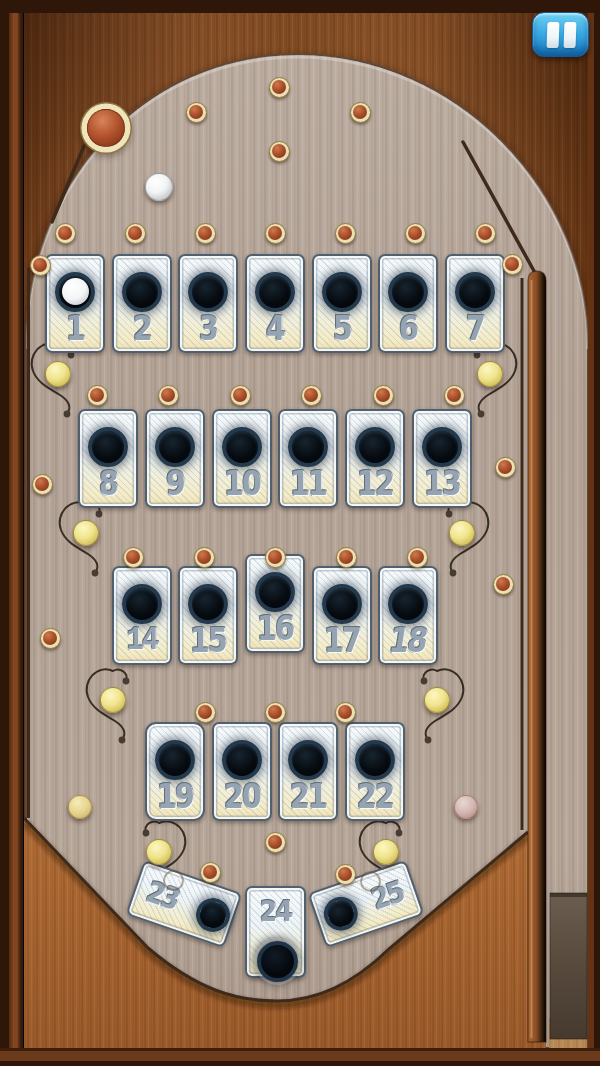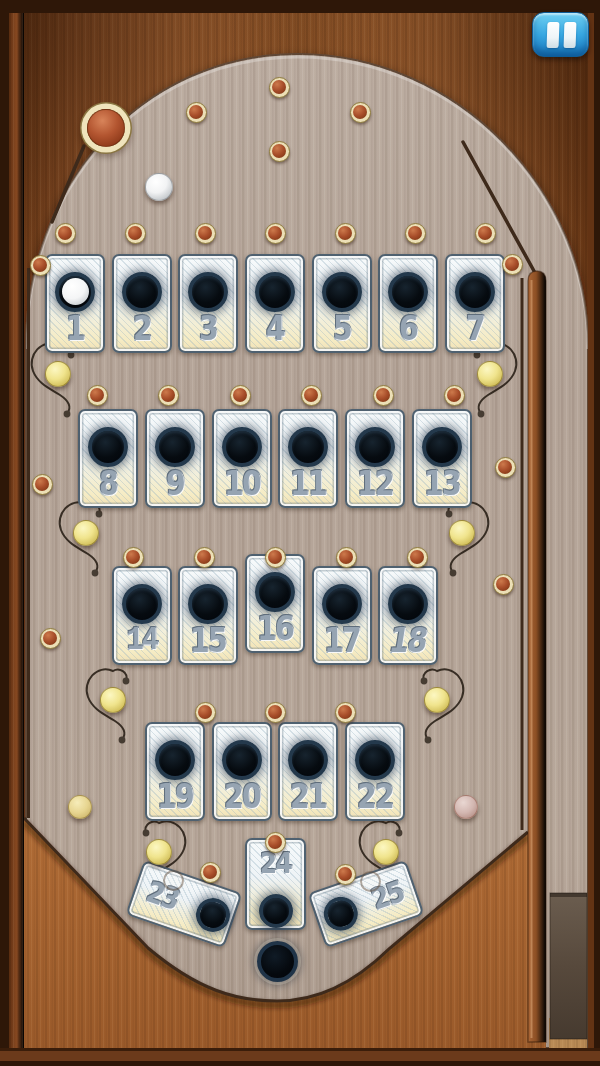--- a/index.html
+++ b/index.html
@@ -44,21 +44,21 @@
     color:#96a4b2;transform:scaleX(.86);
     text-shadow:-1px -1px 0 #5f6d7b, 1px 1px 0 rgba(255,255,255,.9), 1px -1px 0 #7b8997, -1px 1px 0 #aab7c3;}
   .slot-ball{position:absolute;left:50%;top:22px;width:27px;height:27px;margin-left:-13.5px;border-radius:50%;
     background:radial-gradient(circle at 38% 30%, #ffffff 0%, #f4f5f6 50%, #c3c8cc 88%, #a7adb2 100%);
     box-shadow:0 1px 3px rgba(0,0,0,.5);}
 
   
   .card--b{width:104px;height:58px;}
   .card--b .hole{width:34px;height:34px;margin-left:0;}
   .card--b .num{top:12px;font-size:29px;line-height:29px;}
-  .card--24{width:61px;height:92px;}
+  .card--24{width:61px;height:92px;margin-top:48px;}
   .card--24 .hole{top:54px;width:34px;height:34px;margin-left:-17px;}
   .card--24 .num{top:9px;font-size:29px;line-height:29px;}
 
   
   .board-hole{position:absolute;width:41px;height:41px;border-radius:50%;box-sizing:border-box;
     border:4px solid #203448;
     background:radial-gradient(circle at 42% 35%, #101b26 0%, #05090e 60%, #02040a 100%);
     box-shadow:0 0 0 3px rgba(225,218,200,.28), 0 0 10px 2px rgba(10,20,35,.55);}
 
   .ghost-ring{position:absolute;width:21px;height:21px;border-radius:50%;box-sizing:border-box;
@@ -278,21 +278,21 @@
     </div>
     <div class="card" style="left:311.6px;top:566px;">
       <div class="hole"></div>
       <div class="num">17</div>
     </div>
     <div class="card" style="left:378.3px;top:566px;font-style:italic;">
       <div class="hole"></div>
       <div class="num">18</div>
     </div>
 
-    <div class="card" style="left:145px;top:722px;">
+    <div class="card" style="left:145px;top:722px;border-radius:11px;">
       <div class="hole"></div>
       <div class="num">19</div>
     </div>
     <div class="card" style="left:211.7px;top:722px;text-decoration:underline;">
       <div class="hole"></div>
       <div class="num">20</div>
     </div>
     <div class="card" style="left:278.3px;top:722px;">
       <div class="hole"></div>
       <div class="num">21</div>

